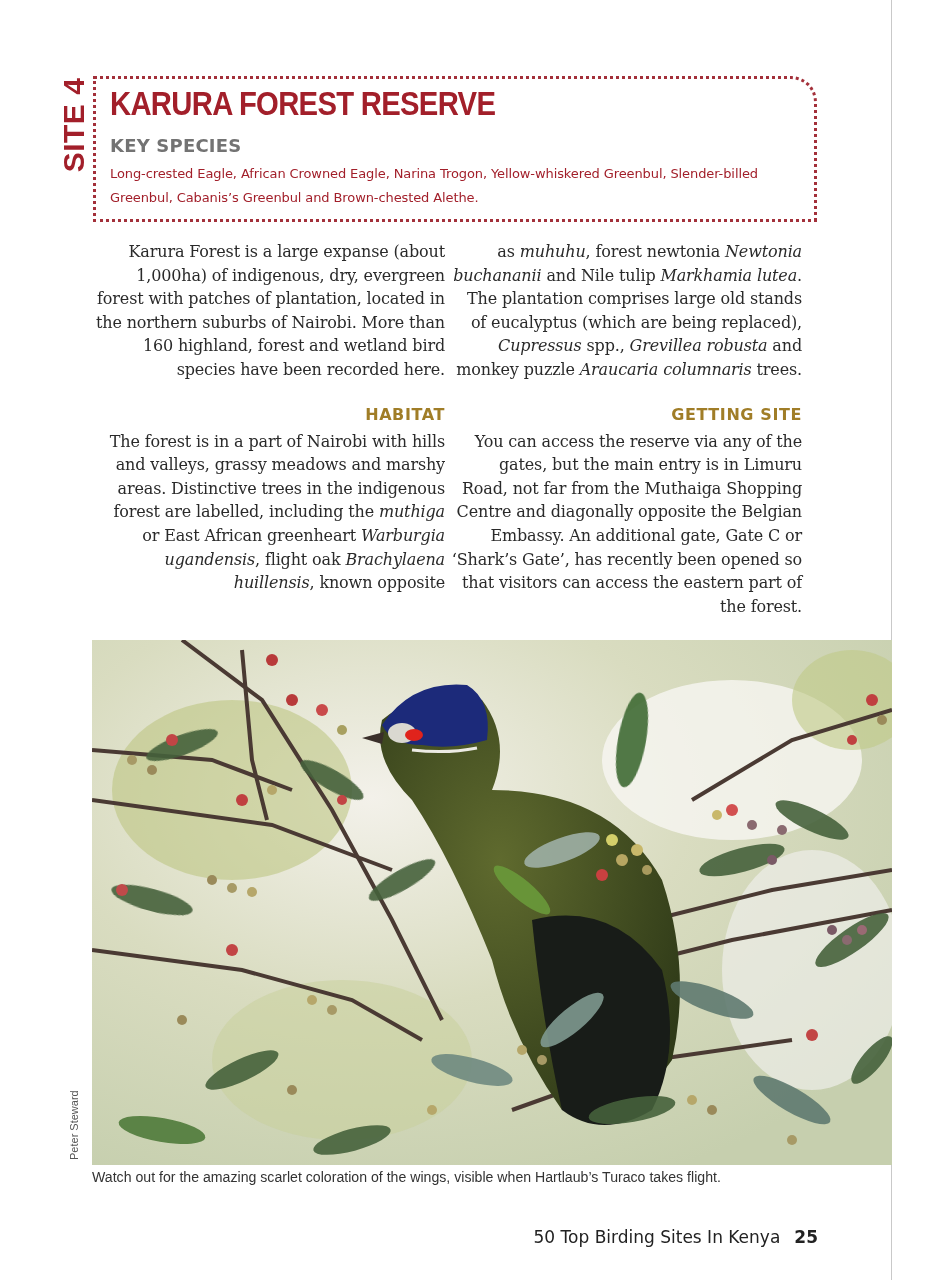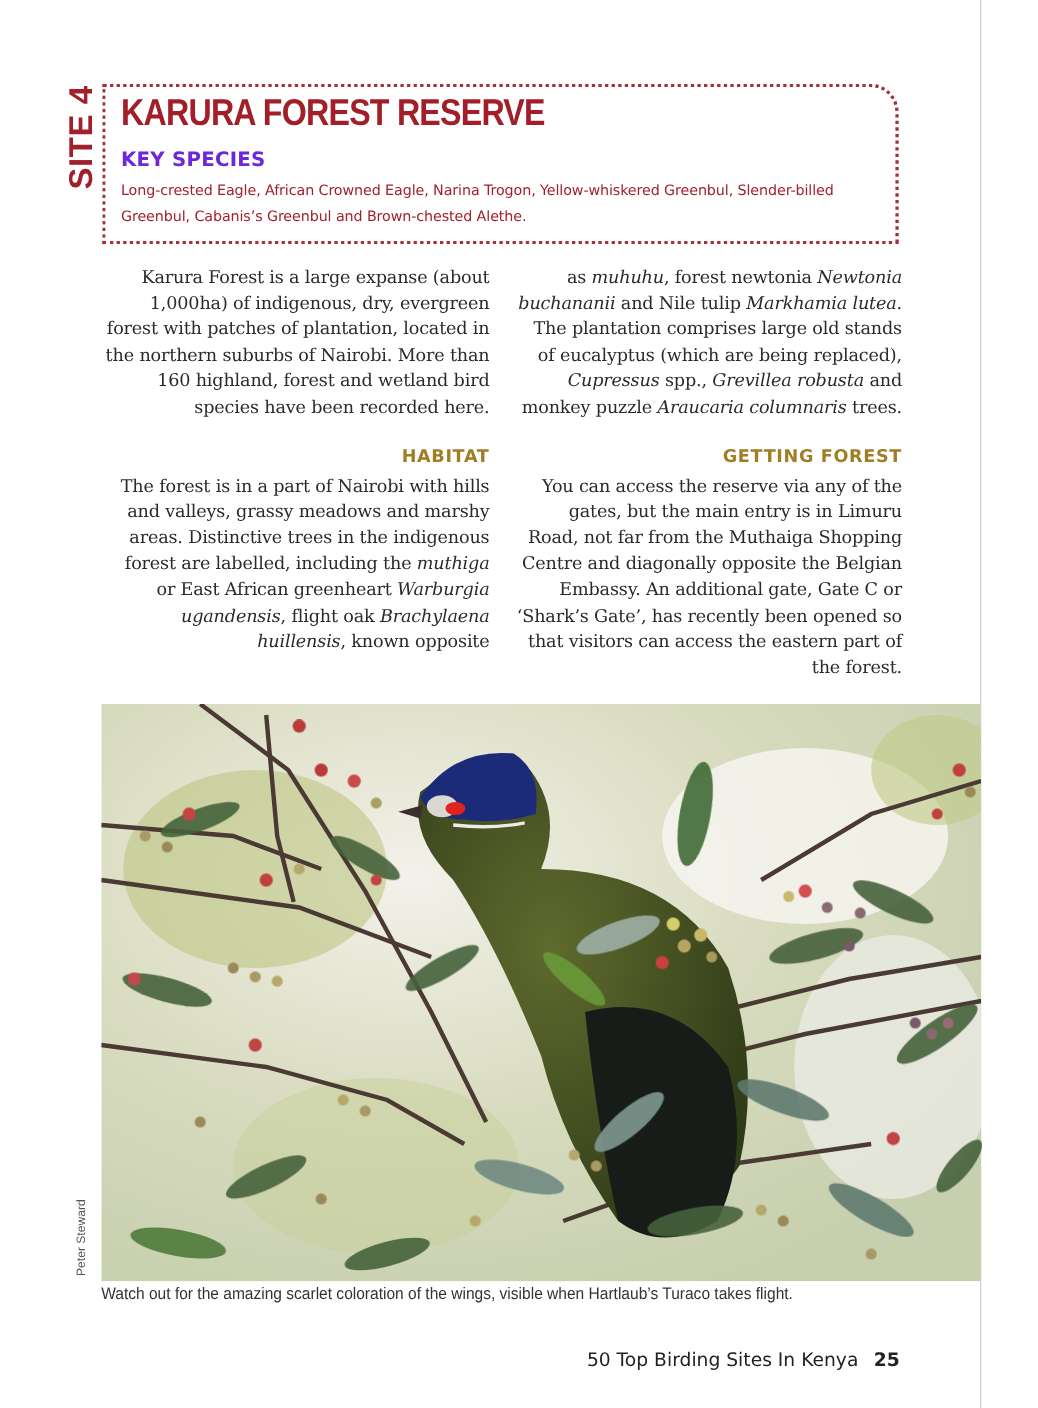--- a/index.html
+++ b/index.html
@@ -40,21 +40,21 @@
     font-size: 18px; letter-spacing: 0.2px;
   }
   .key-text {
     position: absolute; left: 110px; top: 162px; width: 700px;
     font-family: "DejaVu Sans", sans-serif; font-size: 13px; line-height: 24px;
     letter-spacing: -0.1px;
   }
   .col { position: absolute; width: 352px; font-size: 16px; line-height: 23.6px; color: #2a2a2a; letter-spacing: -0.15px; text-align: right; }
   .col p { margin: 0; }
   .col-left { left: 93px; top: 240px; }
-  .col-right { left: 468px; top: 240px; }
+  .col-right { left: 450px; top: 240px; }
   .sec-head {
     font-family: "DejaVu Sans", sans-serif; font-weight: bold;
     font-size: 16px; letter-spacing: 0.6px; margin: 0; line-height: 26px;
   }
   .col-left .sec-head { margin-top: 20px; margin-bottom: 2px; }
   .col-right .sec-head { margin-top: 20px; margin-bottom: 2px; }
   .photo {
     position: absolute; left: 92px; top: 640px; width: 800px; height: 525px;
     overflow: hidden;
   }
@@ -83,32 +83,32 @@
 
 <div class="page-edge"></div>
 
 <div class="site-label">
   <span style="color:#a21f2a">SITE 4</span>
 </div>
 
 <div class="key-box" style="border-color:#a3303a"></div>
 
 <div class="site-title" style="color:#a21f2a">KARURA FOREST RESERVE</div>
-<div class="key-heading" style="color:#6d28d9">KEY SPECIES</div>
+<div class="key-heading" style="color:#737373">KEY SPECIES</div>
 <div class="key-text" style="color:#a21f2a">Long-crested Eagle, African Crowned Eagle, Narina Trogon, Yellow-whiskered Greenbul, Slender-billed Greenbul, Cabanis’s Greenbul and Brown-chested Alethe.</div>
 
 <div class="col col-left">
   <p>Karura Forest is a large expanse (about 1,000ha) of indigenous, dry, evergreen forest with patches of plantation, located in the northern suburbs of Nairobi. More than 160 highland, forest and wetland bird species have been recorded here.</p>
   <h3 class="sec-head" style="color:#a07d27">HABITAT</h3>
   <p id="habitat-left"><span>The forest is in a part of Nairobi with hills and valleys, grassy meadows and marshy areas. Distinctive trees in the indigenous forest are labelled, including the </span><em>muthiga</em><span> or East African greenheart </span><em>Warburgia ugandensis</em><span>, flight oak </span><em>Brachylaena huillensis</em><span>, known opposite</span></p>
 </div>
 
 <div class="col col-right">
   <p id="habitat-right"><span>as </span><em>muhuhu</em><span>, forest newtonia </span><em>Newtonia buchananii</em><span> and Nile tulip </span><em>Markhamia lutea</em><span>. The plantation comprises large old stands of eucalyptus (which are being replaced), </span><em>Cupressus</em><span> spp., </span><em>Grevillea robusta</em><span> and monkey puzzle </span><em>Araucaria columnaris</em><span> trees.</span></p>
-  <h3 class="sec-head" style="color:#a07d27">GETTING FOREST</h3>
+  <h3 class="sec-head" style="color:#a07d27">GETTING SITE</h3>
   <p>You can access the reserve via any of the gates, but the main entry is in Limuru Road, not far from the Muthaiga Shopping Centre and diagonally opposite the Belgian Embassy. An additional gate, Gate C or ‘Shark’s Gate’, has recently been opened so that visitors can access the eastern part of the forest.</p>
 </div>
 
 <div class="photo">
   <svg width="800" height="525" viewBox="0 0 800 525">
     <defs>
       <radialGradient id="bg1" cx="0.35" cy="0.3" r="0.8">
         <stop offset="0" stop-color="#f3f1ea"></stop>
         <stop offset="0.5" stop-color="#d9dcc0"></stop>
         <stop offset="1" stop-color="#c6cfae"></stop>

